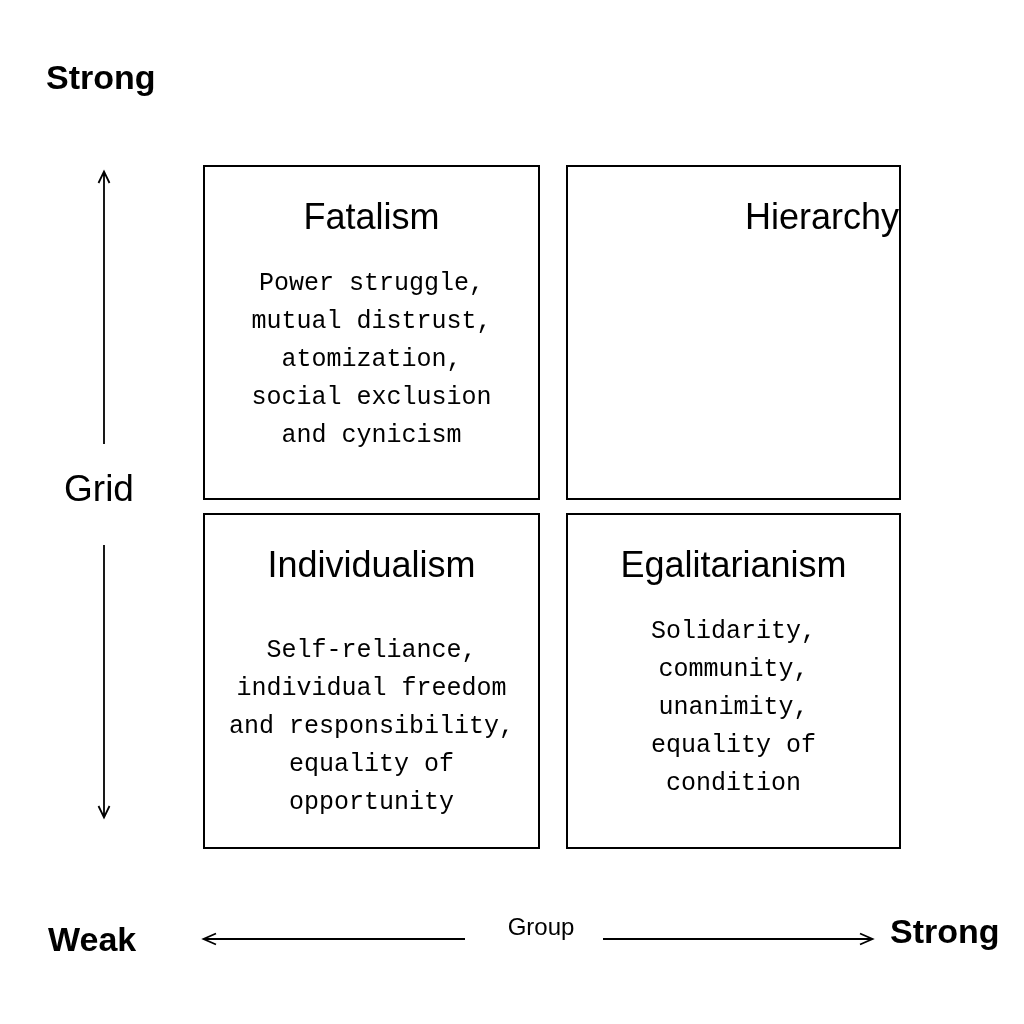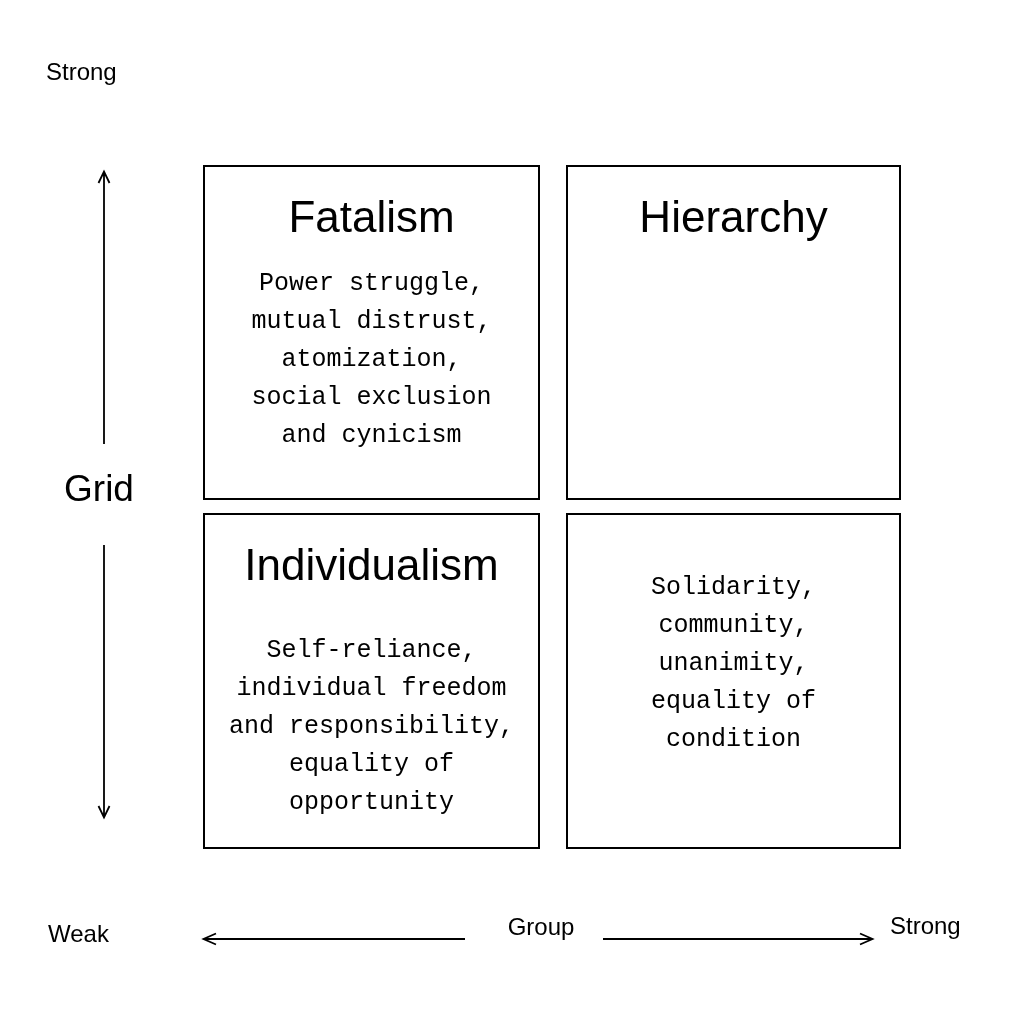--- a/index.html
+++ b/index.html
@@ -11,22 +11,22 @@
     position: relative;
     width: 1024px;
     height: 1024px;
     background: #ffffff;
     font-family: "Liberation Sans", "DejaVu Sans", sans-serif;
     color: #000000;
     overflow: hidden;
   }
   .axis-corner-label {
     position: absolute;
-    font-size: 24px;
-    font-weight: 400;
+    font-size: 34px;
+    font-weight: 700;
     line-height: 1.15;
     white-space: nowrap;
   }
   .axis-name-label {
     position: absolute;
     font-size: 37px;
     font-weight: 400;
     line-height: 1.15;
     white-space: nowrap;
     transform: translateX(-50%);
@@ -41,34 +41,34 @@
     background: #ffffff;
     box-sizing: border-box;
     display: flex;
     flex-direction: column;
     align-items: center;
     padding-top: 28px;
     text-align: center;
   }
   .quadrant-title {
     margin: 0;
-    font-size: 44px;
+    font-size: 36px;
     font-weight: 500;
     line-height: 44px;
   }
   .quadrant-body {
     margin: 26px 0 0 0;
     font-size: 25px;
     font-weight: 400;
     line-height: 38px;
     white-space: pre-line;
     font-family: Liberation Mono, monospace;
   }
   #quad-fatalism       { left: 203px; top: 165px; width: 337px; height: 335px; }
-  #quad-hierarchy      { left: 566px; top: 165px; width: 335px; height: 335px; }
+  #quad-hierarchy      { left: 566px; top: 165px; width: 335px; height: 335px; align-items: flex-end; }
   #quad-individualism  { left: 203px; top: 513px; width: 337px; height: 336px; gap: 19px; }
   #quad-egalitarianism { left: 566px; top: 513px; width: 335px; height: 336px; }
 
   #label-strong-top   { left: 46px;  top: 58px; }
   #label-weak-bottom  { left: 48px;  top: 912px; margin-top: 8px; }
   #label-strong-bottom{ left: 890px; top: 912px; }
   #label-grid         { left: 99px;  top: 468px; }
   #label-group        { left: 541px; top: 913px; font-size: 24px; }
 
   #arrow-up    { left: 94px;  top: 166px; }
@@ -109,20 +109,21 @@
   <div id="quad-individualism" class="quadrant">
     <h2 class="quadrant-title">Individualism</h2>
     <p class="quadrant-body">Self-reliance,
 individual freedom
 and responsibility,
 equality of
 opportunity</p>
   </div>
 
   <div id="quad-egalitarianism" class="quadrant">
+    <h2 class="quadrant-title">Egalitarianism</h2>
     <p class="quadrant-body">Solidarity,
 community,
 unanimity,
 equality of
 condition</p>
   </div>
 
   <span id="label-weak-bottom" class="axis-corner-label">Weak</span>
 
   <svg id="arrow-left" class="arrow-svg" width="266" height="22" viewBox="0 0 266 22">

